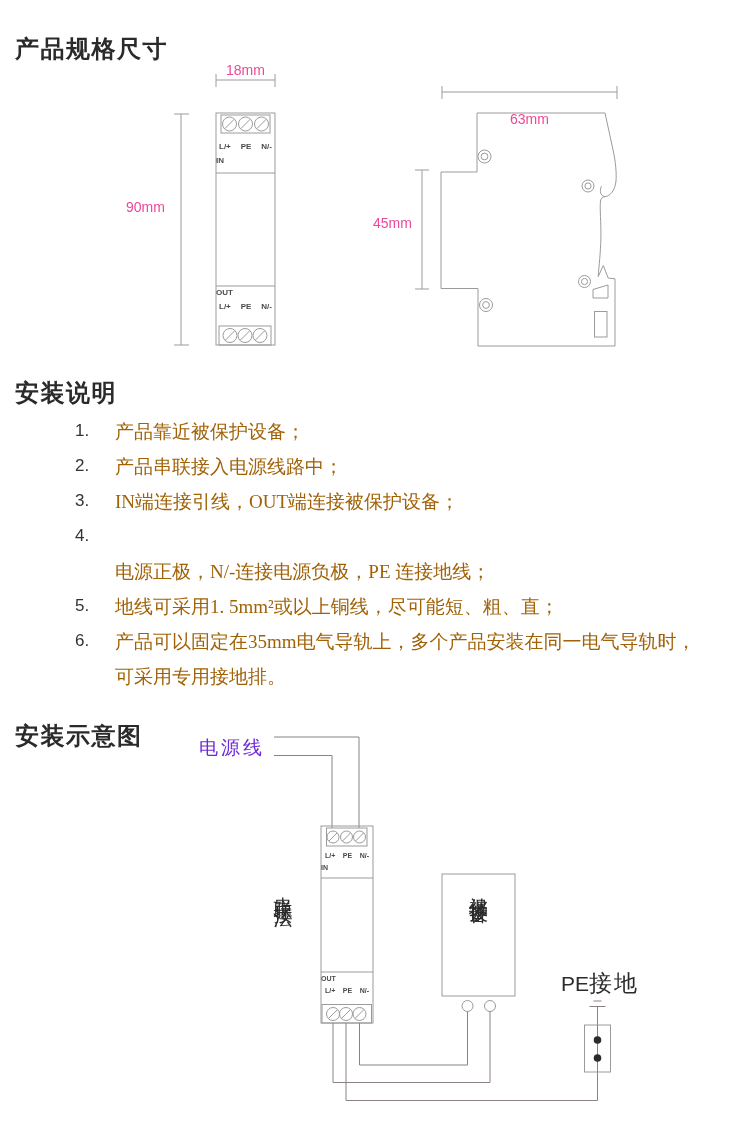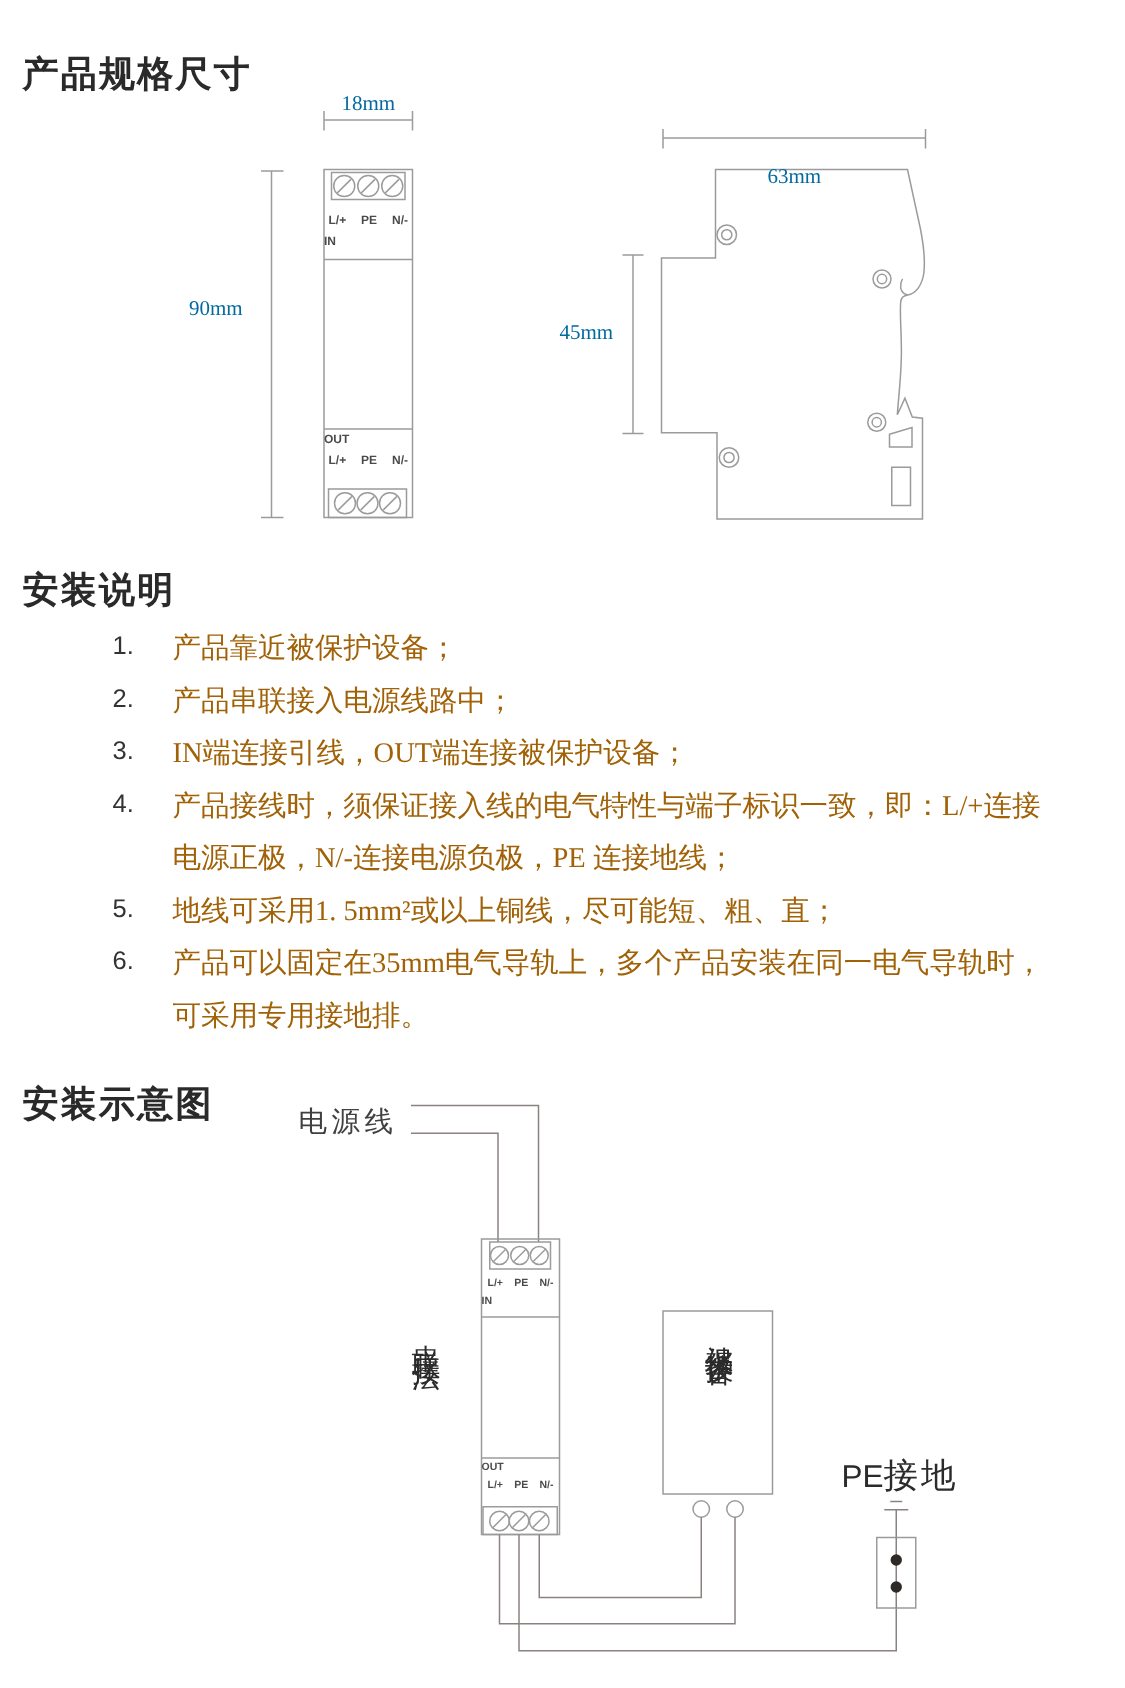--- a/index.html
+++ b/index.html
@@ -9,22 +9,22 @@
     overflow:hidden;
   }
   .abs{position:absolute;}
   #linework{left:0;top:0;z-index:1;}
   .txt{z-index:2;}
   .heading{
     font-family:"Liberation Sans",sans-serif;font-weight:bold;
     font-size:24px;letter-spacing:1.5px;color:#2a2a2a;white-space:nowrap;
   }
   .dim{
-    font-size:14px;color:#0369a1;white-space:nowrap;
-    font-family:Liberation Serif, serif;
+    font-size:14px;color:#ec4899;white-space:nowrap;
+    font-family:Liberation Sans, sans-serif;
   }
   .cjk{font-family:"Liberation Serif","DejaVu Serif",serif;}
   .tlabel-row{
     display:flex;justify-content:space-between;box-sizing:border-box;
     font-size:8px;font-weight:600;color:#4a4a4a;
   }
   .tlabel-row.small{font-size:7px;}
   .tlabel-center{
     text-align:left;font-size:8px;font-weight:600;color:#4a4a4a;
   }
@@ -38,21 +38,21 @@
   .step-text{
     font-size:19px;color:#a16207;white-space:nowrap;
     font-family:"Liberation Serif","DejaVu Serif",serif;
   }
   .vtext{
     writing-mode:vertical-rl;text-orientation:upright;
     font-size:19px;color:#2b2b2b;letter-spacing:4px;white-space:nowrap;
     font-family:"Liberation Serif","DejaVu Serif",serif;
   }
   #protected-box-label{left:442px;top:882px;width:73px;display:flex;justify-content:center;}
-  #power-line-label{left:199px;top:735px;font-size:19px;letter-spacing:3px;color:#404040;}
+  #power-line-label{left:199px;top:735px;font-size:19px;letter-spacing:3px;color:#6d28d9;}
   #pe-ground-label{left:561px;top:968px;white-space:nowrap;color:#2b2b2b;}
   #pe-ground-label .en{font-size:21px;font-family:"Liberation Sans",sans-serif;}
   #pe-ground-label .zh{font-size:23px;font-family:"Liberation Serif","DejaVu Serif",serif;letter-spacing:2px;}
 </style>
 </head>
 <body>
 
 <svg id="linework" class="abs" width="750" height="1125" viewBox="0 0 750 1125">
 
   <g stroke="#9b9b9b" fill="none" stroke-width="1">
@@ -212,21 +212,20 @@
   <div class="step-row">
     <span class="step-num">2.</span>
     <span class="step-text cjk">产品串联接入电源线路中；</span>
   </div>
   <div class="step-row">
     <span class="step-num">3.</span>
     <span class="step-text cjk">IN端连接引线，OUT端连接被保护设备；</span>
   </div>
   <div class="step-row">
     <span class="step-num">4.</span>
-    <span class="step-text cjk">产品接线时，须保证接入线的电气特性与端子标识一致，即：L/+连接</span>
   </div>
   <div class="step-row">
     <span class="step-num"></span>
     <span class="step-text cjk">电源正极，N/-连接电源负极，PE 连接地线；</span>
   </div>
   <div class="step-row">
     <span class="step-num">5.</span>
     <span class="step-text cjk">地线可采用1. 5mm²或以上铜线，尽可能短、粗、直；</span>
   </div>
   <div class="step-row">

